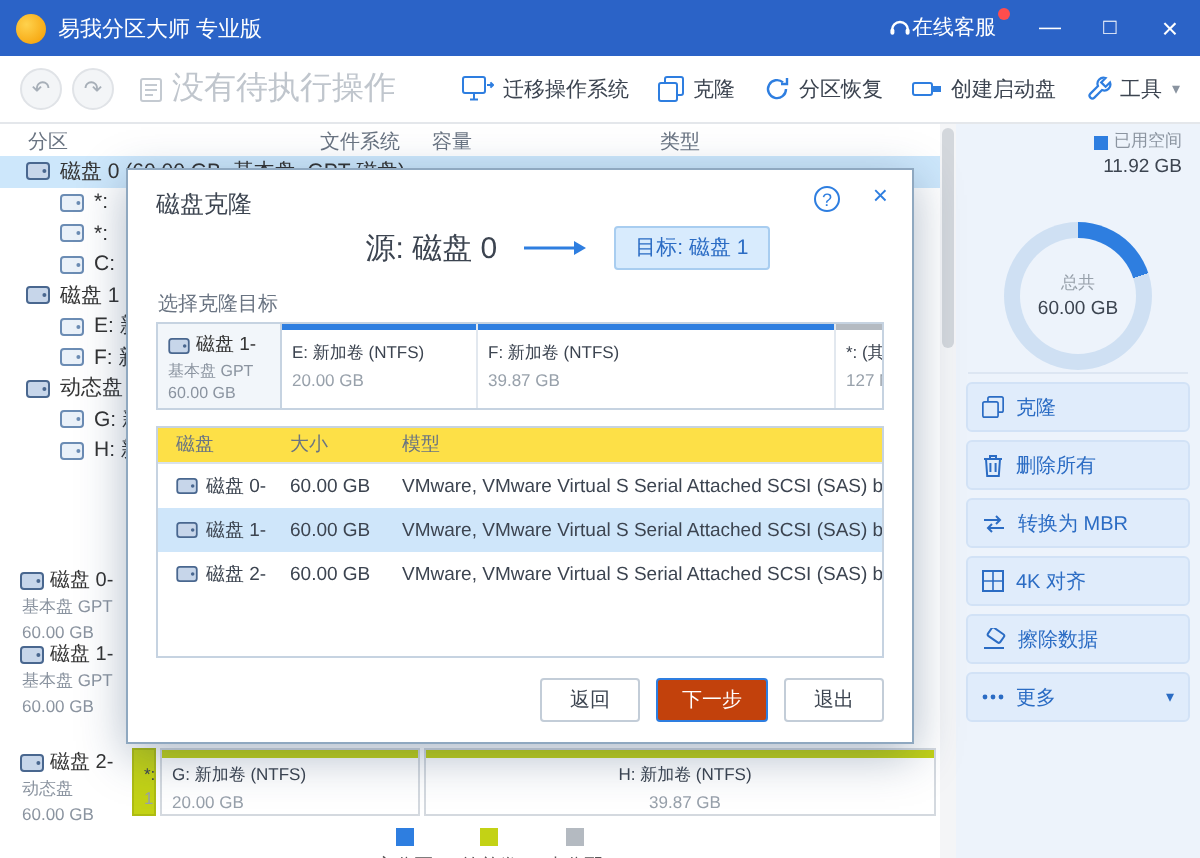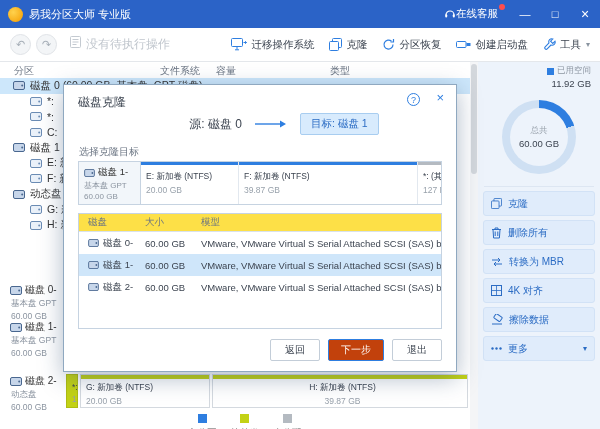--- a/index.html
+++ b/index.html
@@ -12,21 +12,21 @@
 .app-title{font-size:11px;}
 .tb-spacer{flex:1;}
 .online{display:flex;align-items:center;gap:0;font-size:10.5px;padding:0 12px;height:100%;position:relative;}
 .dot-badge{position:absolute;top:4px;right:5px;width:6px;height:6px;border-radius:50%;background:#ff4d4d;}
 .win-btn{width:30px;height:28px;display:flex;align-items:center;justify-content:center;font-size:11px;color:#fff;}
 .win-btn.close{font-size:14px;}
 
 
 .toolbar{position:absolute;top:28px;left:0;right:0;height:34px;background:#fff;border-bottom:1px solid #e4e7eb;display:flex;align-items:center;padding:0 10px;z-index:5;}
 .nav-btn{width:21px;height:21px;border-radius:50%;background:#f3f5f7;border:1px solid #e0e3e7;color:#a7afb8;display:flex;align-items:center;justify-content:center;font-size:11px;margin-right:5px;}
-.pending{display:flex;align-items:flex-start;gap:5px;margin-left:8px;color:#c0c6cd;font-size:12px;}
+.pending{display:flex;align-items:center;gap:5px;margin-left:8px;color:#c0c6cd;font-size:16px;}
 .toolbar-actions{margin-left:auto;display:flex;align-items:center;gap:15px;}
 .tb-action{display:flex;align-items:center;gap:4px;font-size:10.5px;color:#3c4450;}
 .tb-action .chev{color:#8a94a0;font-size:8px;margin-left:1px;}
 
 
 .list-header{position:absolute;top:63px;left:0;width:470px;height:15px;font-size:10px;color:#6a7482;z-index:1;}
 .list-header span{position:absolute;top:1px;}
 .col-partition{left:14px;}.col-fs{left:160px;}.col-cap{left:216px;}.col-type{left:330px;}
 .tree{position:absolute;top:78px;left:0;width:470px;z-index:1;}
 .tree-row{height:15.5px;display:flex;align-items:center;gap:5px;font-size:10.5px;color:#333;}
@@ -63,37 +63,37 @@
 
 .scrollbar{position:absolute;top:62px;bottom:0;left:470px;width:8px;background:#f4f5f7;z-index:1;}
 .scroll-thumb{position:absolute;top:2px;left:1px;width:6px;height:110px;border-radius:3px;background:#d3d7dc;}
 
 
 .sidebar{position:absolute;top:62px;right:0;width:122px;bottom:0;background:#edf3fb;z-index:2;}
 .used{position:absolute;top:3px;right:9px;text-align:right;}
 .u-lbl{display:flex;align-items:center;justify-content:flex-end;gap:3px;font-size:8.5px;color:#8b94a0;}
 .u-lbl .sw{width:7px;height:7px;}
 .u-val{font-size:9.5px;color:#3c4450;margin-top:1px;}
-.donut{position:absolute;top:38px;left:24px;width:74px;height:74px;border-radius:50%;background:conic-gradient(#2e7ee0 0 72deg,#cfe0f3 72deg 360deg);}
+.donut{position:absolute;top:49px;left:24px;width:74px;height:74px;border-radius:50%;background:conic-gradient(#2e7ee0 0 72deg,#cfe0f3 72deg 360deg);}
 .hole{position:absolute;inset:8px;border-radius:50%;background:#edf3fb;display:flex;flex-direction:column;align-items:center;justify-content:center;}
 .t-lbl{font-size:8.5px;color:#98a1ab;}
 .t-val{font-size:9.5px;color:#3c4450;margin-top:1px;}
 .side-divider{position:absolute;top:124px;left:6px;right:6px;border-top:1px solid #dde6f2;}
 .side-btns{position:absolute;top:129px;left:5px;right:5px;display:flex;flex-direction:column;gap:4px;}
 .side-btn{height:25px;background:#e0ecfb;border:1px solid #d2e2f6;border-radius:3px;display:flex;align-items:center;gap:6px;padding:0 7px;font-size:10px;color:#2b6cc4;white-space:nowrap;}
 .side-btn svg{flex:0 0 auto;}
 .side-btn .chev{margin-left:auto;font-size:8px;color:#2b6cc4;}
 
 
 .dialog{position:absolute;left:63px;top:84px;width:394px;height:288px;background:#fff;border:1px solid #8fa8c0;box-shadow:0 6px 22px rgba(30,60,100,.35);z-index:10;}
 .dlg-title{position:absolute;top:9px;left:14px;font-size:12px;color:#3c4450;}
 .dlg-help{position:absolute;top:8px;right:36px;width:13px;height:13px;border:1px solid #2e7ee0;border-radius:50%;color:#2e7ee0;font-size:9px;display:flex;align-items:center;justify-content:center;}
 .dlg-close{position:absolute;top:5px;right:12px;color:#2e7ee0;font-size:13px;}
 .st-row{position:absolute;top:28px;left:0;right:0;display:flex;align-items:center;justify-content:center;gap:12px;}
-.src{font-size:12px;color:#3c4450;margin-left:48px;}
+.src{font-size:15px;color:#3c4450;margin-left:48px;}
 .tgt{font-size:10.5px;color:#2b6cc4;background:#d8ebfd;border:1px solid #a8cdf0;border-radius:2px;padding:3px 10px;}
 .sel-label{position:absolute;top:60px;left:15px;font-size:10px;color:#6a7482;}
 .strip{position:absolute;top:76px;left:14px;right:14px;height:44px;border:1px solid #c6d3e1;display:flex;}
 .strip-disk{width:62px;flex:0 0 auto;background:#f2f6fa;border-right:1px solid #c6d3e1;padding:4px 0 0 5px;}
 .sd-name{display:flex;align-items:center;gap:3px;font-size:9.5px;color:#333;white-space:nowrap;}
 .sd-type,.sd-size{font-size:8px;color:#8b94a0;margin-top:1px;white-space:nowrap;}
 .strip-part{position:relative;padding:9px 0 0 5px;overflow:hidden;border-left:1px solid #e2e8ef;}
 .strip-disk + .strip-part{border-left:none;}
 .strip-part::before{content:"";position:absolute;top:0;left:0;right:0;height:3px;background:#2e7ee0;}
 .strip-part.other::before{background:#b4bac1;}

